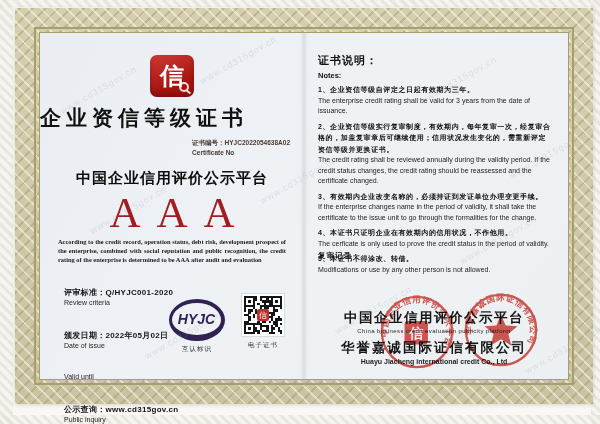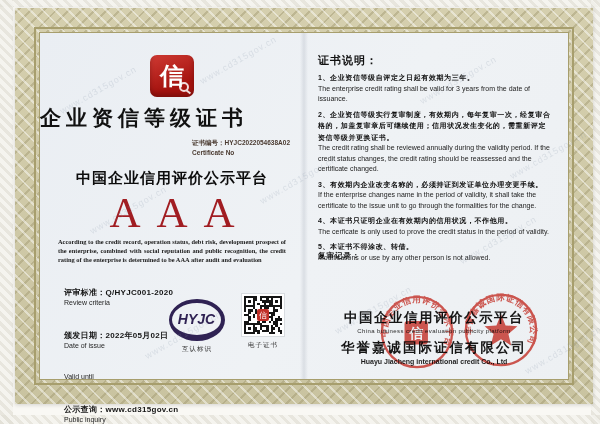--- a/index.html
+++ b/index.html
@@ -270,20 +270,21 @@
             <span class="finder f-bl"></span>
             <span class="center-logo">信</span>
           </div>
           <div class="caption">电子证书</div>
         </div>
       </div>
 
       <div class="page page-right">
         <div class="notes-wrap">
           <div class="notes-title-cn">证书说明：</div>
+          <div class="notes-title-en">Notes:</div>
 
           <div class="note">
             <div class="cn">1、企业资信等级自评定之日起有效期为三年。</div>
             <div class="en">The enterprise credit rating shall be valid for 3 years from the date of issuance.</div>
           </div>
           <div class="note">
             <div class="cn">2、企业资信等级实行复审制度，有效期内，每年复审一次，经复审合格的，加盖复审章后可继续使用；信用状况发生变化的，需重新评定资信等级并更换证书。</div>
             <div class="en">The credit rating shall be reviewed annually during the validity period. If the credit status changes, the credit rating should be reassessed and the certificate changed.</div>
           </div>
           <div class="note">

